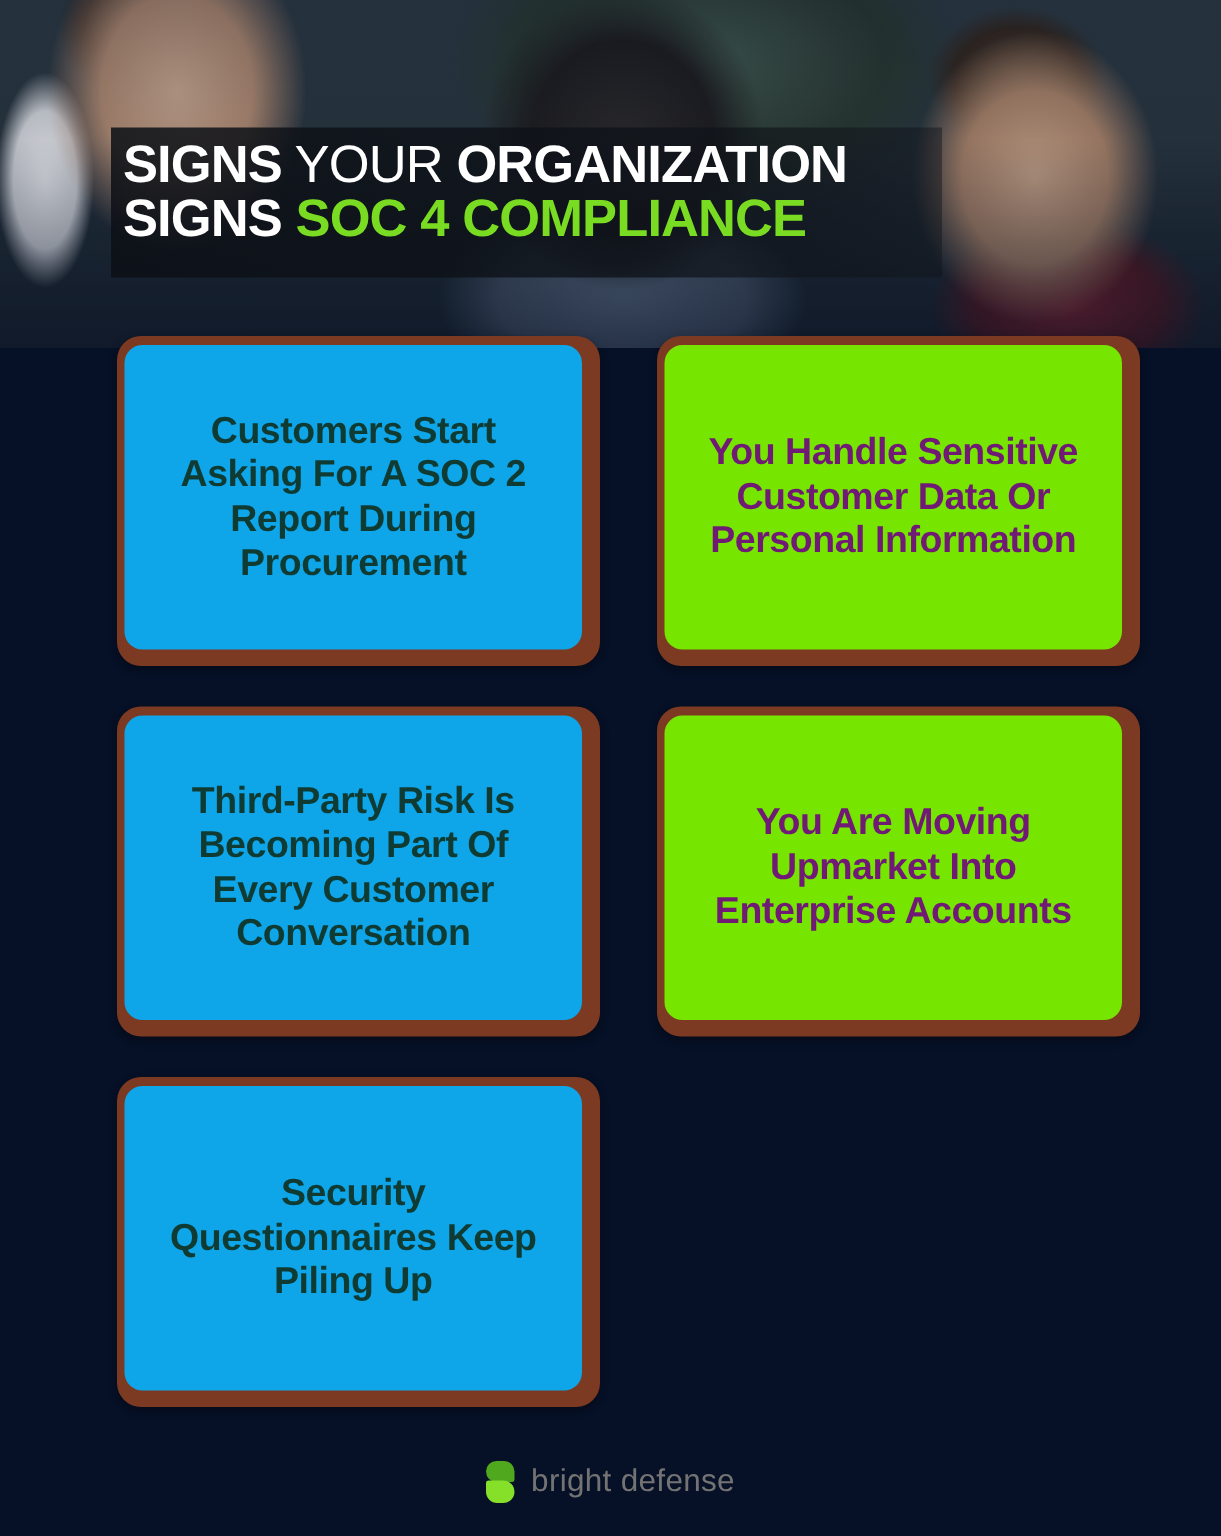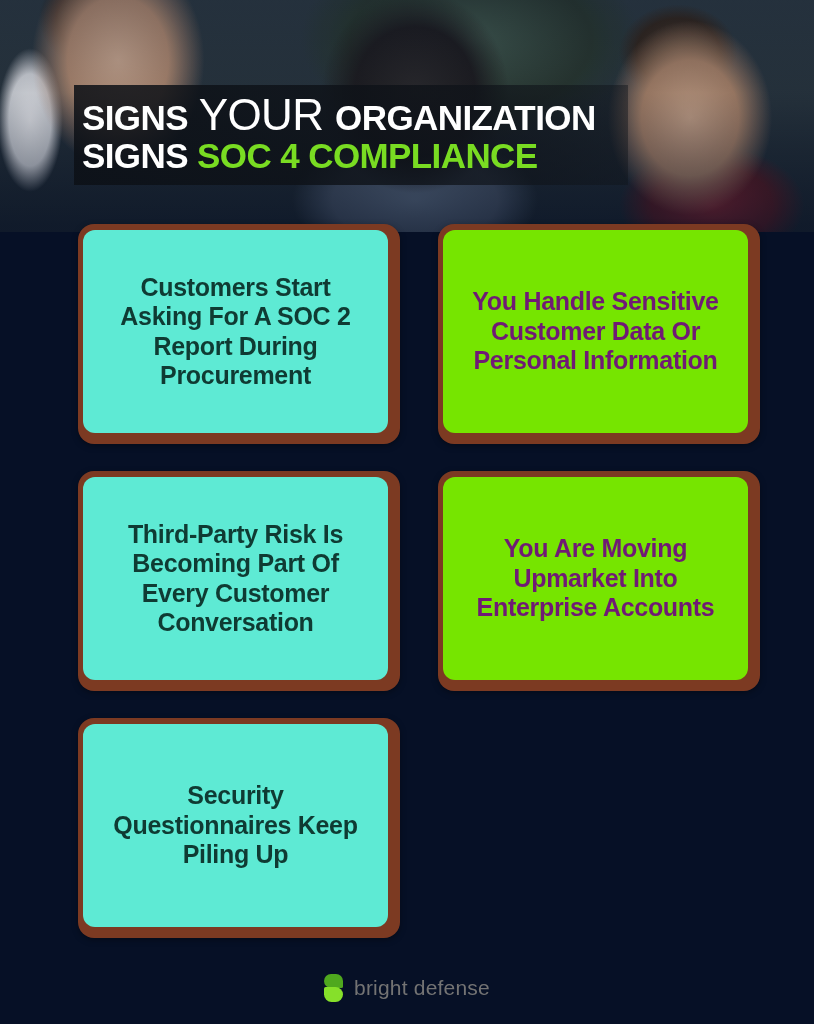--- a/index.html
+++ b/index.html
@@ -57,21 +57,21 @@
 
   .title-text {
     position:absolute;
     left:82px; top:92px;
     width:600px;
     line-height:1.04;
     letter-spacing:-0.6px;
   }
   .title-line { white-space:nowrap; }
   .t-bold   { font-size:35px; font-weight:700; color:#ffffff; }
-  .t-light  { font-size:44px; font-weight:400; color:#ffffff;text-align:right; }
+  .t-light  { font-size:35px; font-weight:400; color:#ffffff;text-align:right; }
   .t-green  { font-size:35px; font-weight:700; color:#79dc22; }
 
   
   .grid {
     position:absolute;
     left:78px; top:224px;
     width:682px;
     display:grid;
     grid-template-columns:322px 322px;
     grid-template-rows:220px 220px 220px;
@@ -90,21 +90,21 @@
     position:absolute;
     left:5px; top:6px;
     width:305px; height:203px;
     border-radius:12px;
     display:flex;
     align-items:center;
     justify-content:center;
     padding:16px 18px;
     text-align:center;
   }
-  .card.white { background:#5eead4; }
+  .card.white { background:#0ea5e9; }
   .card.green { background:#76e500; }
 
   .card-text {
     font-size:25px;
     font-weight:700;
     line-height:1.18;
     letter-spacing:-0.3px;
     color:#0f3b33;
   }
   .card.green .card-text { color:#701a75; }

